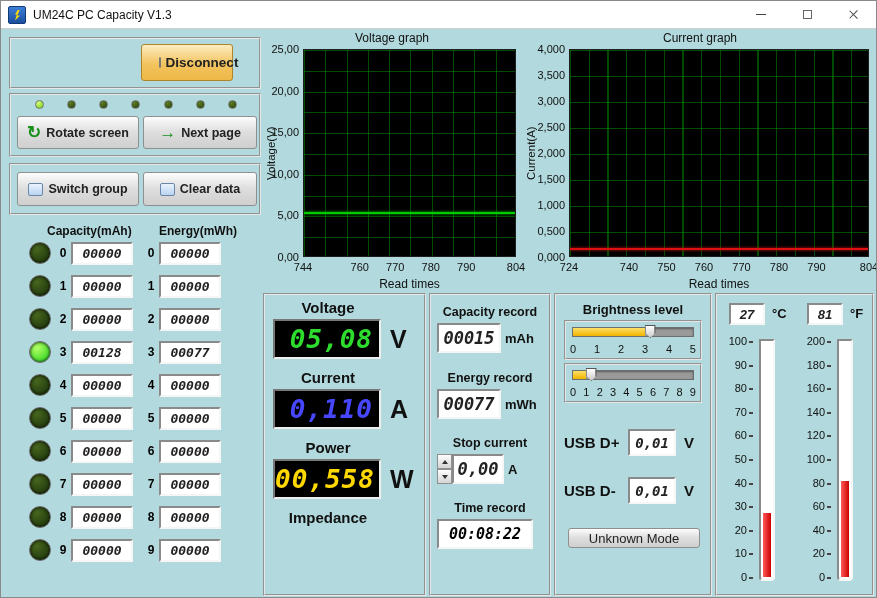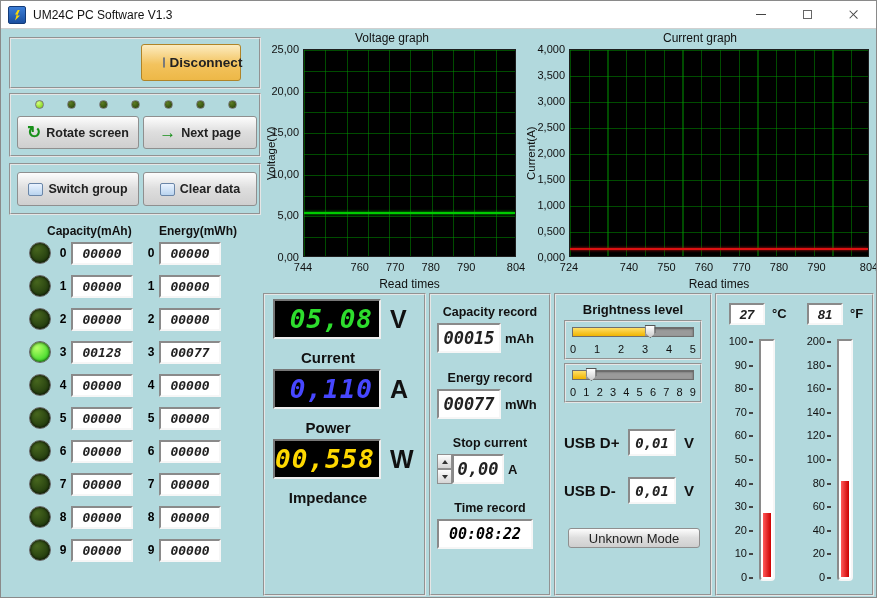--- a/index.html
+++ b/index.html
@@ -39,21 +39,21 @@
   .ico-plug { width:13px; height:11px; background:linear-gradient(#ededed,#b3b3b3); border:1px solid #7a7a7a; border-radius:2px; }
 
   
   #panel-connect { left:8px; top:36px; width:252px; height:52px; }
   .combo { position:absolute; left:8px; top:7px; width:112px; height:33px; background:#fff;
     border:2px solid; border-color:#8a8a8a #f6f6f6 #f6f6f6 #8a8a8a; display:flex; }
   .combo-text { flex:1; font-size:16px; color:#111; display:flex; align-items:center; padding-left:10px; }
   .combo-btn { width:16px; height:16px; background:linear-gradient(#fff,#ccc); border:1px solid #888;
     display:flex; align-items:center; justify-content:center; }
   .combo-arrow { width:0; height:0; border-left:3px solid transparent; border-right:3px solid transparent; border-top:4px solid #333; }
-  #btn-disconnect { left:130px; top:5px; width:100px; height:37px;padding-left:23px; }
+  #btn-disconnect { left:130px; top:5px; width:92px; height:37px;padding-left:23px; }
 
   
   #panel-nav { left:8px; top:92px; width:252px; height:64px; }
   .dots { position:absolute; left:24px; top:5px; width:202px; display:flex; justify-content:space-between; }
   .dot { width:9px; height:9px; border-radius:50%; border:1px solid #777;
     background:radial-gradient(circle at 35% 30%, #5d7c24, #233f08); }
   .dot.lit { background:radial-gradient(circle at 35% 30%, #d6ff80, #6cc800); }
   #btn-rotate { left:6px; top:21px; width:122px; height:33px; }
   #btn-next { left:132px; top:21px; width:114px; height:33px; }
 
@@ -166,21 +166,21 @@
 </style>
 </head>
 <body>
 
 <div id="window">
 
   <div class="titlebar">
     <span class="app-icon">
         <span class="bolt"></span>
       </span>
-    <span class="title-text">UM24C PC Software V1.3</span>
+    <span class="title-text">UM24C PC Capacity V1.3</span>
     <div class="win-controls">
       <div class="win-btn">
           <span class="glyph-min"></span>
         </div>
       <div class="win-btn">
           <span class="glyph-max"></span>
         </div>
       <div class="win-btn">
           <span class="glyph-close"></span>
         </div>
@@ -359,20 +359,21 @@
         <span class="xtick" style="left: 57.5%;">770</span>
         <span class="xtick" style="left: 70%;">780</span>
         <span class="xtick" style="left: 82.5%;">790</span>
         <span class="xtick" style="left: 100%;">804</span>
       </div>
     <div class="graph-xlabel">Read times</div>
   </div>
 
   <div class="panel" id="panel-readouts">
     <div class="readout">
+      <div class="readout-label">Voltage</div>
       <div class="readout-row">
         <div class="led-display seg" style="color: rgb(45, 221, 45);">05,08</div>
         <div class="readout-unit">V</div>
       </div>
     </div>
 
     <div class="readout">
       <div class="readout-label">Current</div>
       <div class="readout-row">
         <div class="led-display seg" style="color: rgb(71, 71, 255);">0,110</div>

